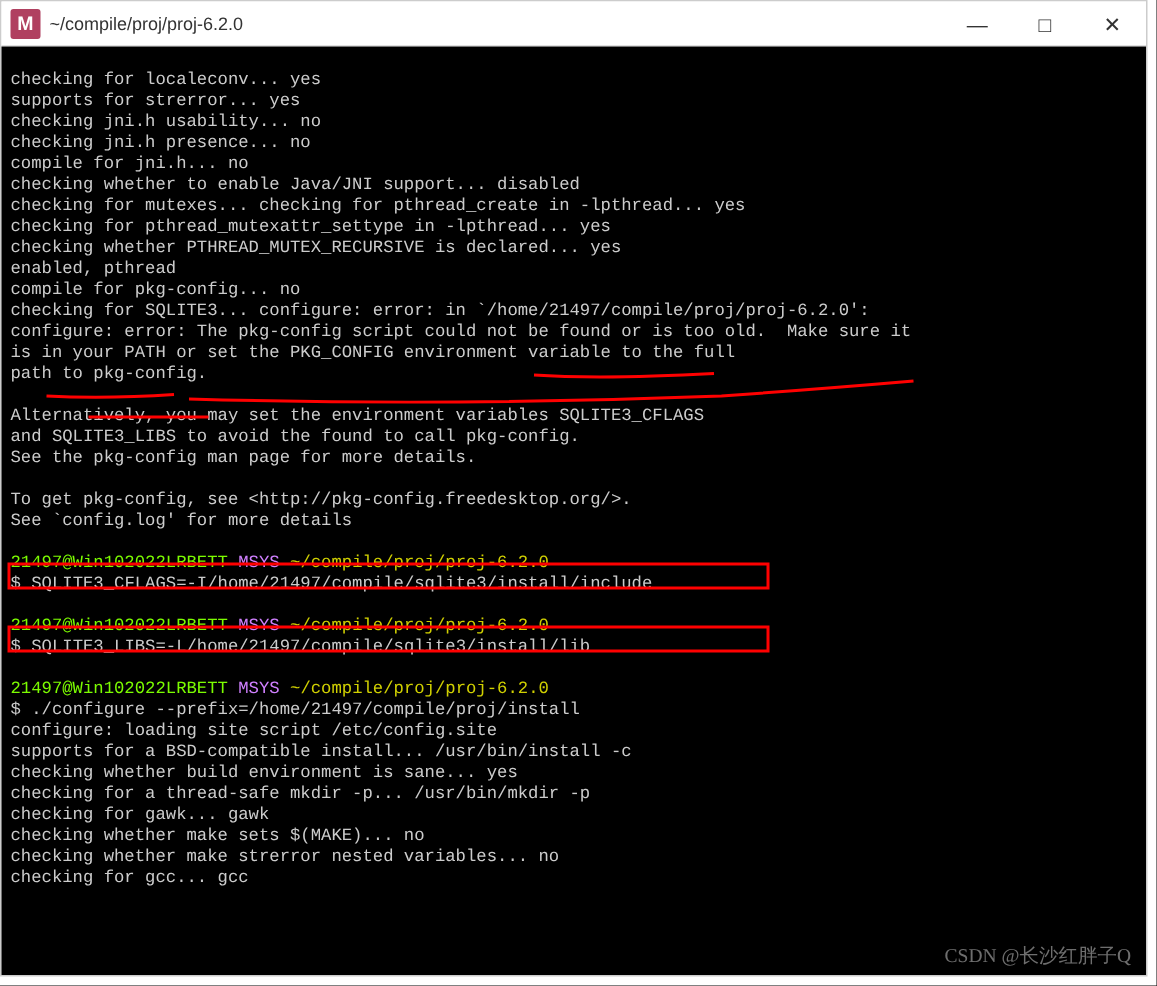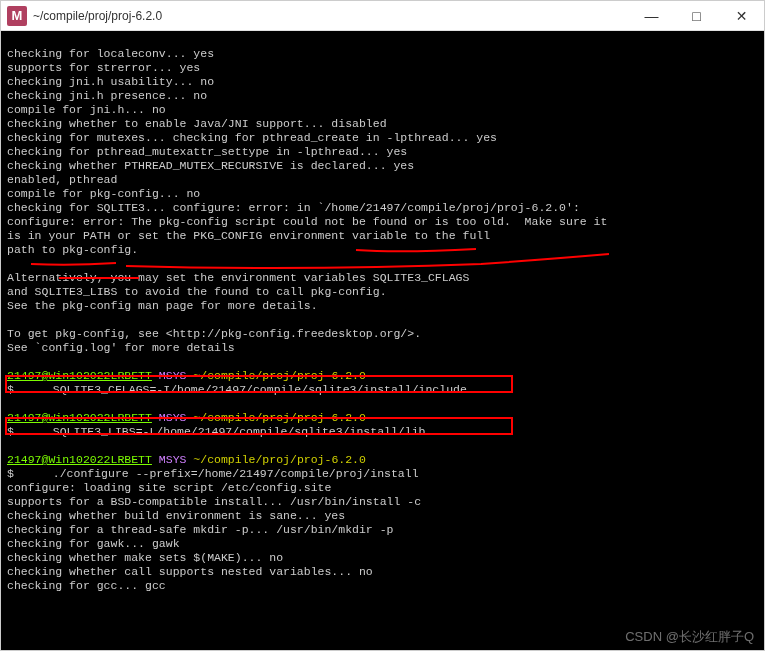--- a/index.html
+++ b/index.html
@@ -63,41 +63,41 @@
   background: #000;
   color: #ccc;
   font-family: "Consolas", "Courier New", monospace;
   font-size: 11.5px;
   line-height: 14px;
   padding: 2px 6px;
   overflow: hidden;
   white-space: pre;
   position: relative;
 }
-.user { color: #7cfc00; text-decoration: underline; }
+.user { color: #7cfc00; }
 .sys { color: #d080ff; }
 .path { color: #d0d000; }
 .prompt { color: #ccc; }
-.cmd { color: #ccc; margin-left: 32px; }
+.cmd { color: #ccc; }
 .box-highlight {
   position: absolute;
   border: 2px solid #ff0000;
   pointer-events: none;
 }
 .red-wave {
   position: absolute;
   pointer-events: none;
 }
 .watermark {
   position: absolute;
   bottom: 6px;
   right: 10px;
   color: rgba(200,200,200,0.55);
   font-size: 13px;
-  font-family: Liberation Sans, sans-serif;
+  font-family: Liberation Serif, serif;
 }
 </style>
 </head>
 <body>
 
 <div class="window">
   <div class="titlebar">
     <div class="app-icon">M</div>
     <div class="title-text">~/compile/proj/proj-6.2.0</div>
     <div class="win-controls">
@@ -138,21 +138,21 @@
 <span class="prompt">$</span> <span class="cmd">SQLITE3_LIBS=-L/home/21497/compile/sqlite3/install/lib</span>
 
 <span class="user">21497@Win102022LRBETT</span> <span class="sys">MSYS</span> <span class="path">~/compile/proj/proj-6.2.0</span>
 <span class="prompt">$</span> <span class="cmd">./configure --prefix=/home/21497/compile/proj/install</span>
 <span>configure: loading site script /etc/config.site</span>
 <span>supports for a BSD-compatible install... /usr/bin/install -c</span>
 <span>checking whether build environment is sane... yes</span>
 <span>checking for a thread-safe mkdir -p... /usr/bin/mkdir -p</span>
 <span>checking for gawk... gawk</span>
 <span>checking whether make sets $(MAKE)... no</span>
-<span>checking whether call supports nested variables... no</span>
+<span>checking whether make strerror nested variables... no</span>
 <span>checking for gcc... gcc</span>
     
     <div class="box-highlight" style="left:4px; top:344px; width:508px; height:18px;"></div>
     <div class="box-highlight" style="left:4px; top:386px; width:508px; height:18px;"></div>
     
     <svg class="red-wave" style="left:0;top:0;" width="760" height="620">
       <path d="M 355 219 Q 400 222 475 218" stroke="#ff0000" stroke-width="2" fill="none"></path>
       <path d="M 30 233 Q 70 235 115 232" stroke="#ff0000" stroke-width="2" fill="none"></path>
       <path d="M 125 235 Q 300 240 480 233 Q 550 228 608 223" stroke="#ff0000" stroke-width="2" fill="none"></path>
       <path d="M 58 247 L 138 247" stroke="#ff0000" stroke-width="2" fill="none"></path>

